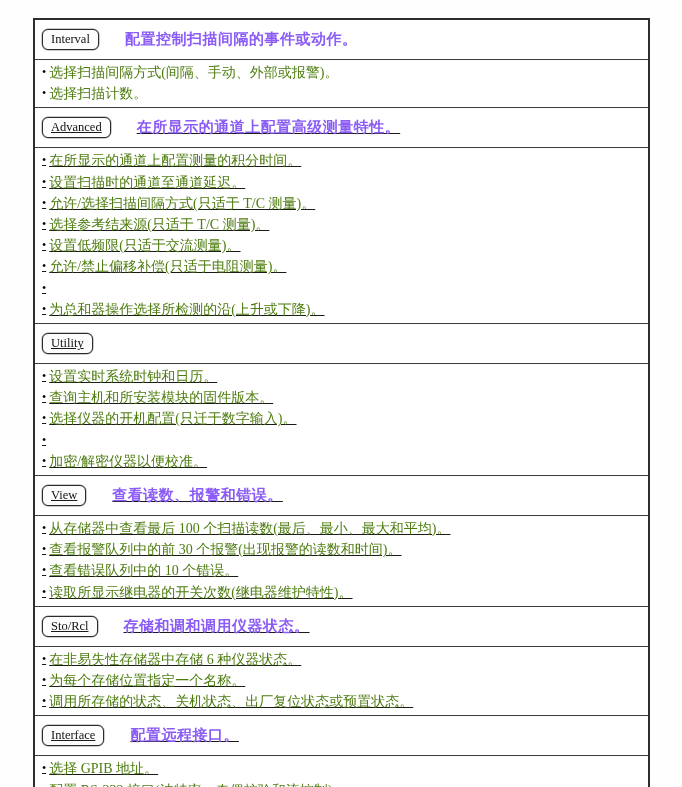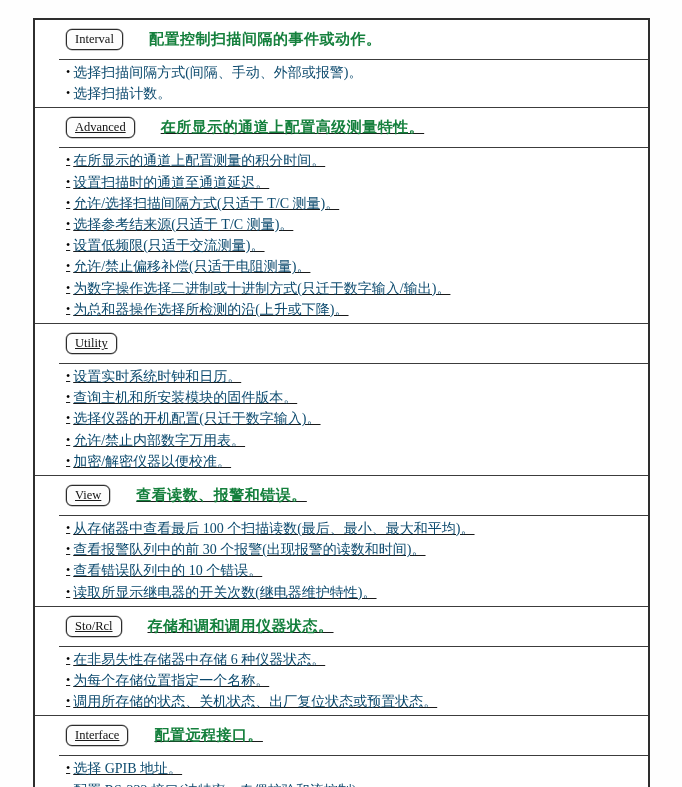--- a/index.html
+++ b/index.html
@@ -18,21 +18,21 @@
   }
   .doc-table {
     position: absolute;
     left: 33px;
     top: 18px;
     width: 617px;
     box-sizing: border-box;
     border: 2px solid #2e2e2e;
     background: #ffffff;
   }
-  .section { box-sizing: border-box; padding-left: 24px; }
+  .section { box-sizing: border-box; }
   .section + .section { border-top: 1.5px solid #3c3c3c; text-decoration: underline; }
   .section-header {
     display: flex;
     align-items: center;
     height: 40px;
     padding-left: 7px;
     border-bottom: 1.5px solid #3c3c3c;
     box-sizing: border-box;
   }
   .keycap {
@@ -45,42 +45,42 @@
     line-height: 14px;
     color: #111;
     box-shadow: 0 0 0 0.5px #999;
     white-space: nowrap;
   }
   .heading {
     margin-left: 26px;
     font-weight: bold;
     font-size: 15px;
     letter-spacing: 0.5px;
-    color: #15803d;
+    color: #8b5cf6;
     white-space: nowrap;
   }
   .section-body {
     padding: 2px 6px 3px 7px;
   }
   .bullet-row {
     display: flex;
     align-items: flex-start;
     line-height: 21.2px;
     font-size: 14px;
   }
   .bullet-dot {
     flex: 0 0 auto;
     margin-right: 3px;
     font-size: 12px;
     line-height: 21.2px;
     color: #000;
   }
   .bullet-text {
     white-space: nowrap;
-    color: #0c4a6e;
+    color: #4d7c0f;
   }
 </style>
 </head>
 <body>
 
 <div class="page">
   <div class="doc-table" id="doc-table">
   <section class="section">
     <div class="section-header">
       <span class="keycap">Interval</span>
@@ -130,21 +130,20 @@
     <span class="bullet-text">设置低频限(只适于交流测量)。</span>
   </div>
 
   <div class="bullet-row">
     <span class="bullet-dot">•</span>
     <span class="bullet-text">允许/禁止偏移补偿(只适于电阻测量)。</span>
   </div>
 
   <div class="bullet-row">
     <span class="bullet-dot">•</span>
-    <span class="bullet-text">为数字操作选择二进制或十进制方式(只迁于数字输入/输出)。</span>
   </div>
 
   <div class="bullet-row">
     <span class="bullet-dot">•</span>
     <span class="bullet-text">为总和器操作选择所检测的沿(上升或下降)。</span>
   </div>
 </div>
   </section>
 
   <section class="section">
@@ -162,21 +161,20 @@
     <span class="bullet-text">查询主机和所安装模块的固件版本。</span>
   </div>
 
   <div class="bullet-row">
     <span class="bullet-dot">•</span>
     <span class="bullet-text">选择仪器的开机配置(只迁于数字输入)。</span>
   </div>
 
   <div class="bullet-row">
     <span class="bullet-dot">•</span>
-    <span class="bullet-text">允许/禁止内部数字万用表。</span>
   </div>
 
   <div class="bullet-row">
     <span class="bullet-dot">•</span>
     <span class="bullet-text">加密/解密仪器以便校准。</span>
   </div>
 </div>
   </section>
 
   <section class="section">

